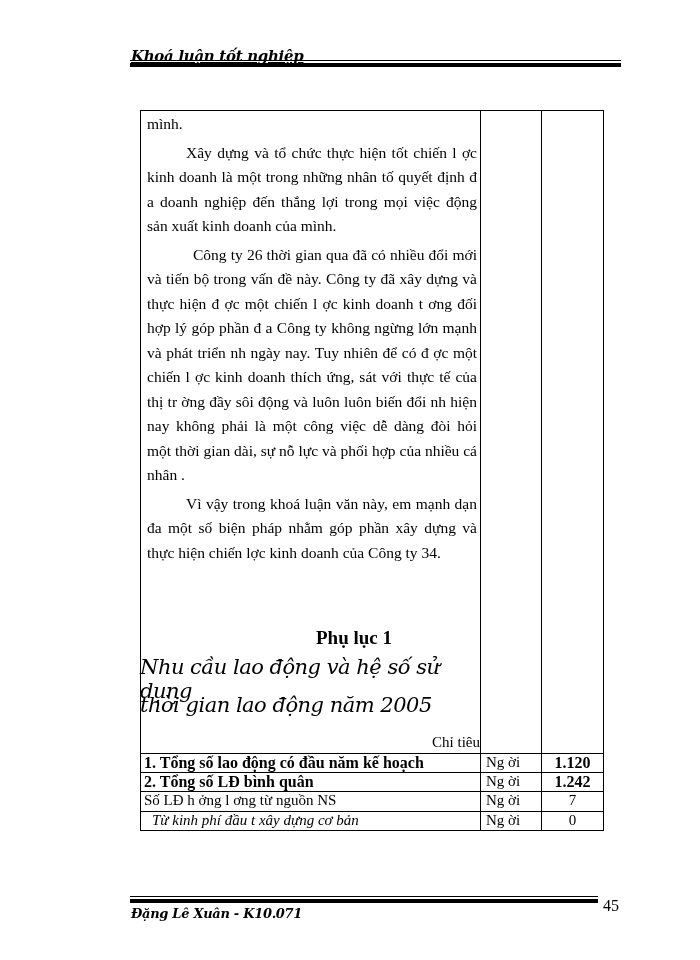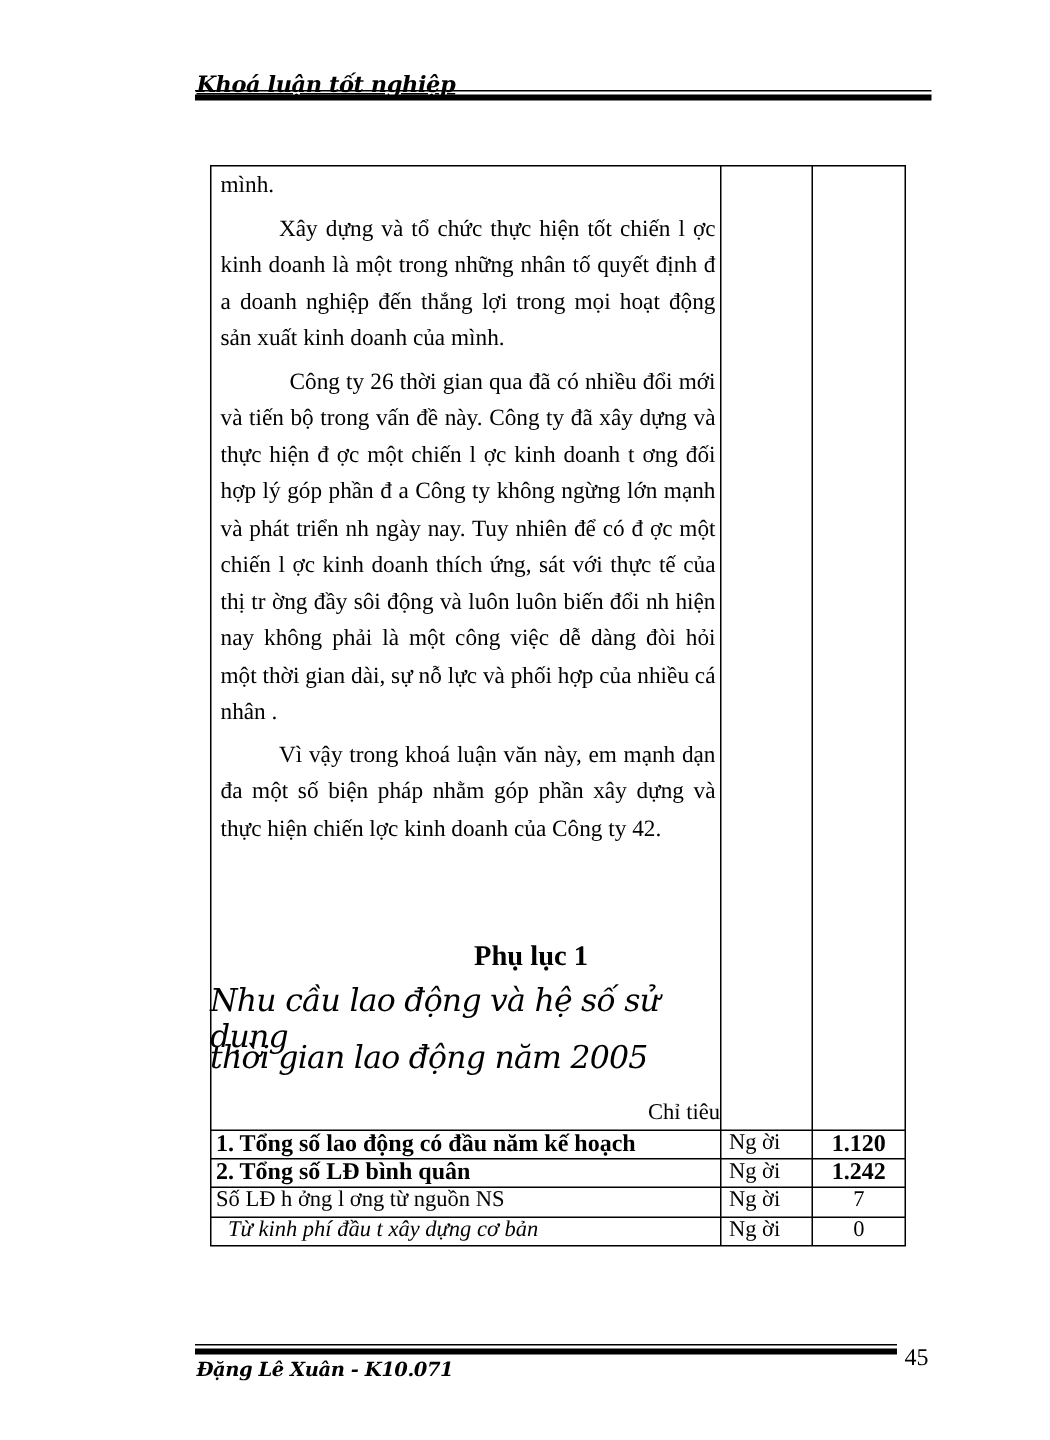--- a/index.html
+++ b/index.html
@@ -61,23 +61,23 @@
   <div class="hline" style="top:0;left:0;width:464px"></div>
   <div class="hline" style="top:643px;left:0;width:464px"></div>
   <div class="hline" style="top:662px;left:0;width:464px"></div>
   <div class="hline" style="top:681px;left:0;width:464px"></div>
   <div class="hline" style="top:701px;left:0;width:464px"></div>
   <div class="hline" style="top:720px;left:0;width:464px"></div>
 </div>
 
 <div class="textcell">
   <p class="first">mình.</p>
-  <p class="indent">Xây dựng và tổ chức thực hiện tốt chiến l ợc kinh doanh là một trong những nhân tố quyết định đ a doanh nghiệp đến thắng lợi trong mọi hoạt động sản xuất kinh doanh của mình.</p>
+  <p class="indent">Xây dựng và tổ chức thực hiện tốt chiến l ợc kinh doanh là một trong những nhân tố quyết định đ a doanh nghiệp đến thắng lợi trong mọi việc động sản xuất kinh doanh của mình.</p>
   <p class="indent2">Công ty 26 thời gian qua đã có nhiều đổi mới và tiến bộ trong vấn đề này. Công ty đã xây dựng và thực hiện đ ợc một chiến l ợc kinh doanh t ơng đối hợp lý góp phần đ a Công ty không ngừng lớn mạnh và phát triển nh  ngày nay. Tuy nhiên để có đ ợc một chiến l ợc kinh doanh thích ứng, sát với thực tế của thị tr ờng đầy sôi động và luôn luôn biến đổi nh  hiện nay không phải là một công việc dễ dàng đòi hỏi một thời gian dài, sự nỗ lực và phối hợp của nhiều cá nhân .</p>
-  <p class="indent">Vì vậy trong khoá luận văn này, em mạnh dạn đa  một số biện pháp nhằm góp phần xây dựng và thực hiện chiến lợc  kinh doanh của Công ty 42.</p>
+  <p class="indent">Vì vậy trong khoá luận văn này, em mạnh dạn đa  một số biện pháp nhằm góp phần xây dựng và thực hiện chiến lợc  kinh doanh của Công ty 34.</p>
 </div>
 
 <div class="appendix-title">Phụ lục 1</div>
 <div class="appendix-sub sub1">Nhu cầu lao động và hệ số sử dụng</div>
 <div class="appendix-sub sub2">thời gian lao động năm 2005</div>
 <div class="chitieu">Chỉ tiêu</div>
 
 <div class="row bold" style="top:753px">
   <span class="c1">1. Tổng số lao động có đầu năm kế hoạch</span>
   <span class="c2" style="font-weight:normal;font-size:15px">Ng ời</span>

